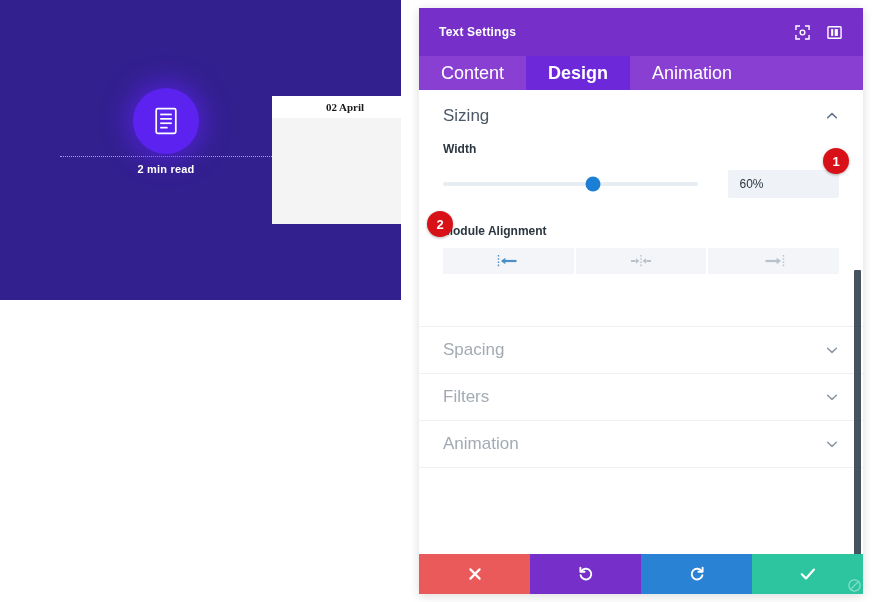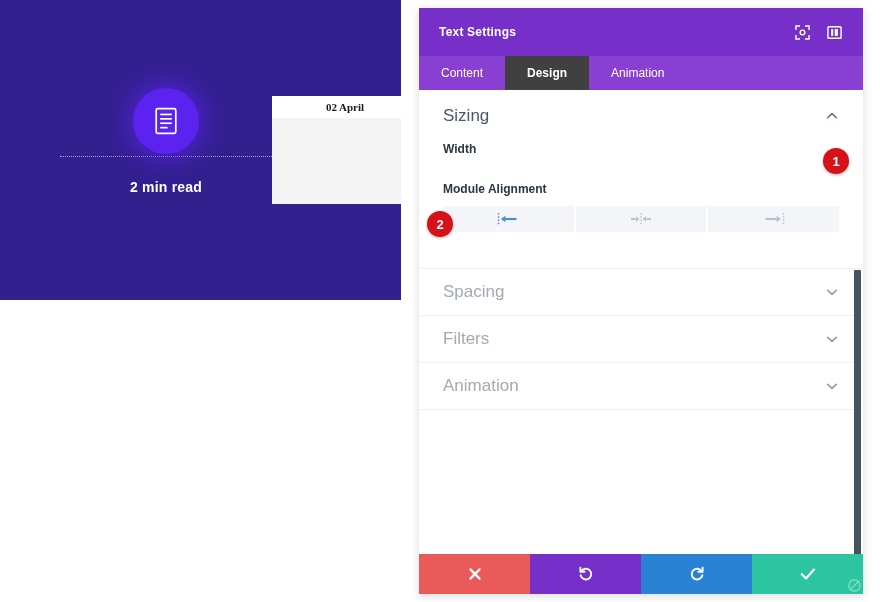--- a/index.html
+++ b/index.html
@@ -33,29 +33,28 @@
     box-shadow: 0 0 22px 8px rgba(92,35,240,0.55);
     display: flex; align-items: center; justify-content: center;
   }
   .doc-icon { width: 24px; height: 28px; display:block; }
   .read-label {
     position: absolute;
     left: 80px; top: 163px;
     width: 172px;
     text-align: center;
     color: #ffffff;
-    font-size: 14px;
+    font-size: 11px;
     font-weight: 700;
     letter-spacing: .2px;
-    margin-top: 16px;
   }
   .date-card {
     position: absolute;
     left: 272px; top: 96px;
-    width: 146px; height: 108px;
+    width: 146px; height: 128px;
     background: #f4f4f5;
     overflow: hidden;
   }
   .date-card-head {
     height: 22px;
     background: #ffffff;
     display: flex; align-items: center; justify-content: center;
   }
   .date-card-head span {
     font-family: "Liberation Serif", serif;
@@ -94,25 +93,25 @@
   .tabs {
     height: 34px;
     background: #8a3fd3;
     display: flex;
     align-items: stretch;
   }
   .tab {
     display: flex; align-items: center; justify-content: center;
     padding: 0 22px;
     color: #ffffff;
-    font-size: 12px;
+    font-size: 18px;
     font-weight: 400;
     white-space: nowrap;
   }
-  .tab.active { background: #404040; font-weight: 700; }
+  .tab.active { background: #6d28d9; font-weight: 700; }
 
   .panel-body {
     position: relative;
     height: 464px;
     background: #ffffff;
     overflow: hidden;
   }
 
   
   .section-open { padding: 16px 24px 0 24px; }
@@ -165,21 +164,21 @@
   }
   .align-row { display: flex; gap: 2px; }
   .align-btn {
     flex: 1; height: 26px;
     background: #f3f5f8;
     display: flex; align-items: center; justify-content: center;
   }
   .align-btn svg { display: block; }
 
   
-  .acc-list { margin-top: 36px; border-top: 1px solid #eef1f4; }
+  .acc-list { margin-top: 52px; border-top: 1px solid #eef1f4; }
   .acc-row {
     height: 47px;
     border-bottom: 1px solid #eef1f4;
     display: flex; align-items: center; justify-content: space-between;
     padding: 0 24px;
   }
   .acc-title { font-size: 17px; color: #a3aab3; font-weight: 400; }
 
   .help-row {
     height: 48px;
@@ -296,20 +295,28 @@
           <div class="section-open-title">Sizing</div>
           <span class="chev">
             <svg width="14" height="14" viewBox="0 0 14 14" xmlns="http://www.w3.org/2000/svg">
               <path d="M2.6 8.8L7 4.6l4.4 4.2" stroke="#5e7186" stroke-width="1.5" fill="none" stroke-linecap="round" stroke-linejoin="round"></path>
             </svg>
           </span>
         </div>
 
         <div class="field-label">Width</div>
 
+        <div class="slider-row">
+          <div class="slider-track">
+            <div class="slider-thumb"></div>
+          </div>
+          <div class="value-box">
+            <span>60%</span>
+          </div>
+        </div>
 
         <div class="align-label">Module Alignment</div>
 
         <div class="align-row">
           <div class="align-btn">
             <svg width="24" height="14" viewBox="0 0 24 14" xmlns="http://www.w3.org/2000/svg">
               <path d="M2.5 1v12" stroke="#4a90c4" stroke-width="1.4" stroke-dasharray="1.6 1.6"></path>
               <path d="M20.5 7H6" stroke="#4a90c4" stroke-width="2.2" stroke-linecap="butt"></path>
               <path d="M5 7l4.4-3.2v6.4z" fill="#4a90c4"></path>
             </svg>

